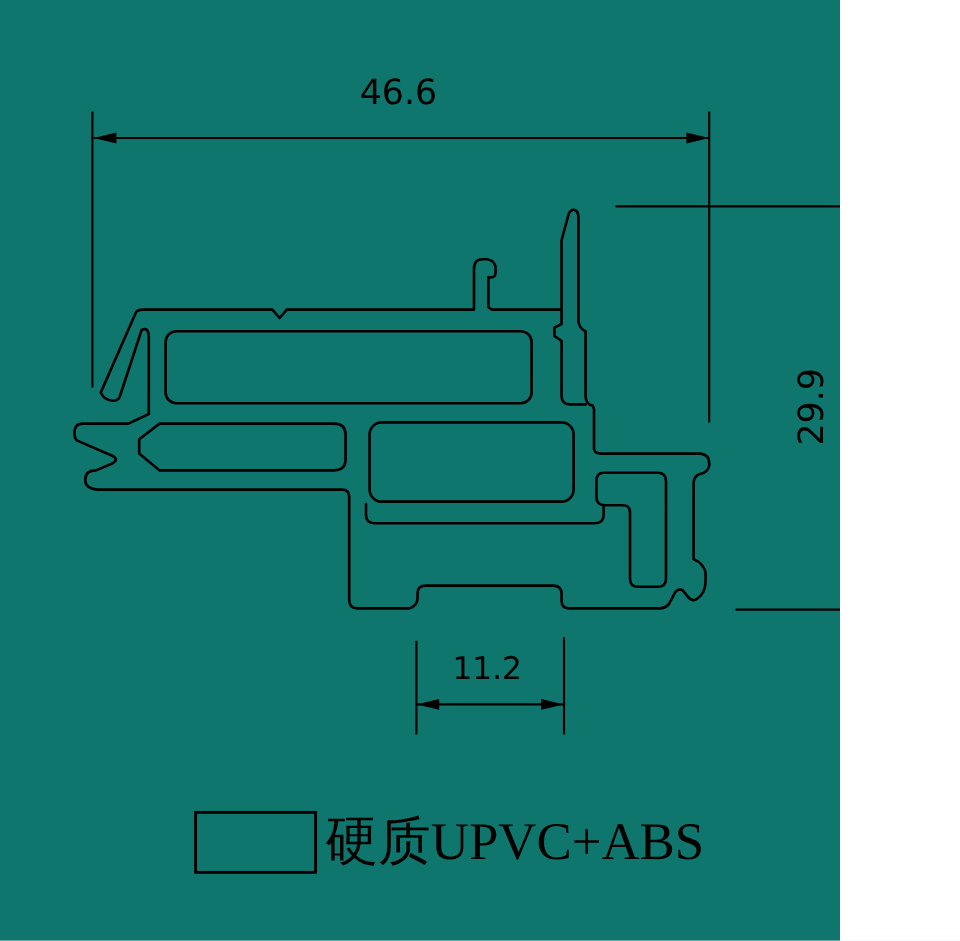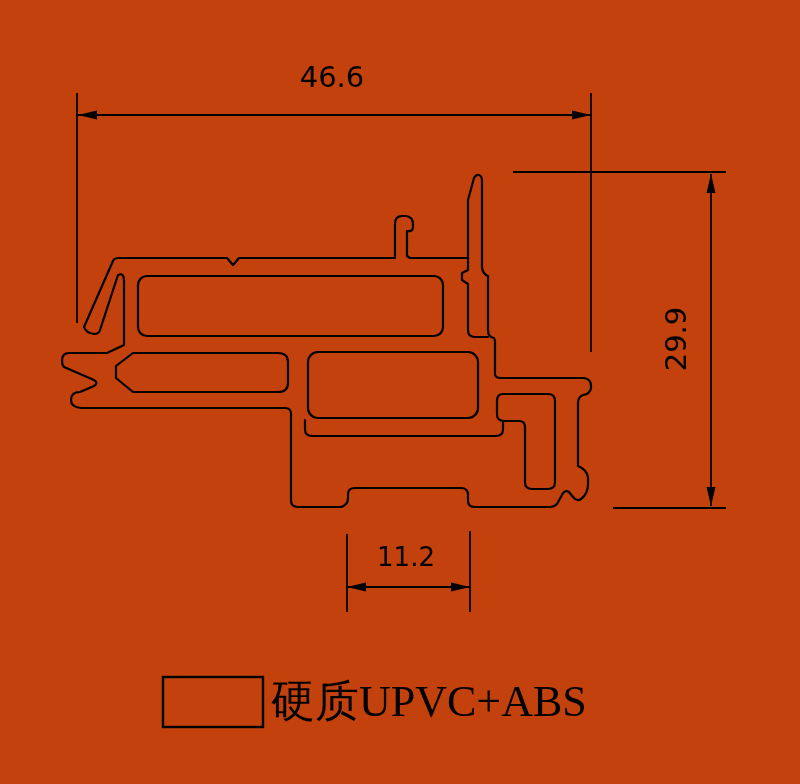--- a/index.html
+++ b/index.html
@@ -1,19 +1,19 @@
 <!DOCTYPE html>
 <html><head>
 <meta charset="utf-8">
 <style>
   html,body{margin:0;padding:0;background:#ffffff;}
   .canvas{
     position:relative;
-    width:800px;height:784px;
-    background:#c2410c;
+    width:700px;height:784px;
+    background:#0f766e;
     font-family:"DejaVu Sans", sans-serif;
     overflow:hidden;
   }
   svg{display:block;}
   .profile-line{fill:none;stroke:#000;stroke-width:2.2;stroke-linecap:round;stroke-linejoin:round;}
   .dim-line{fill:none;stroke:#000;stroke-width:1.8;}
   .dim-arrow{fill:#000;stroke:none;}
   .dim-text{fill:#000;font-family:"DejaVu Sans", sans-serif;font-size:29px;}
   .dim-text-small{fill:#000;font-family:"DejaVu Sans", sans-serif;font-size:26px;}
   .legend-rect{fill:none;stroke:#000;stroke-width:2.4;}

